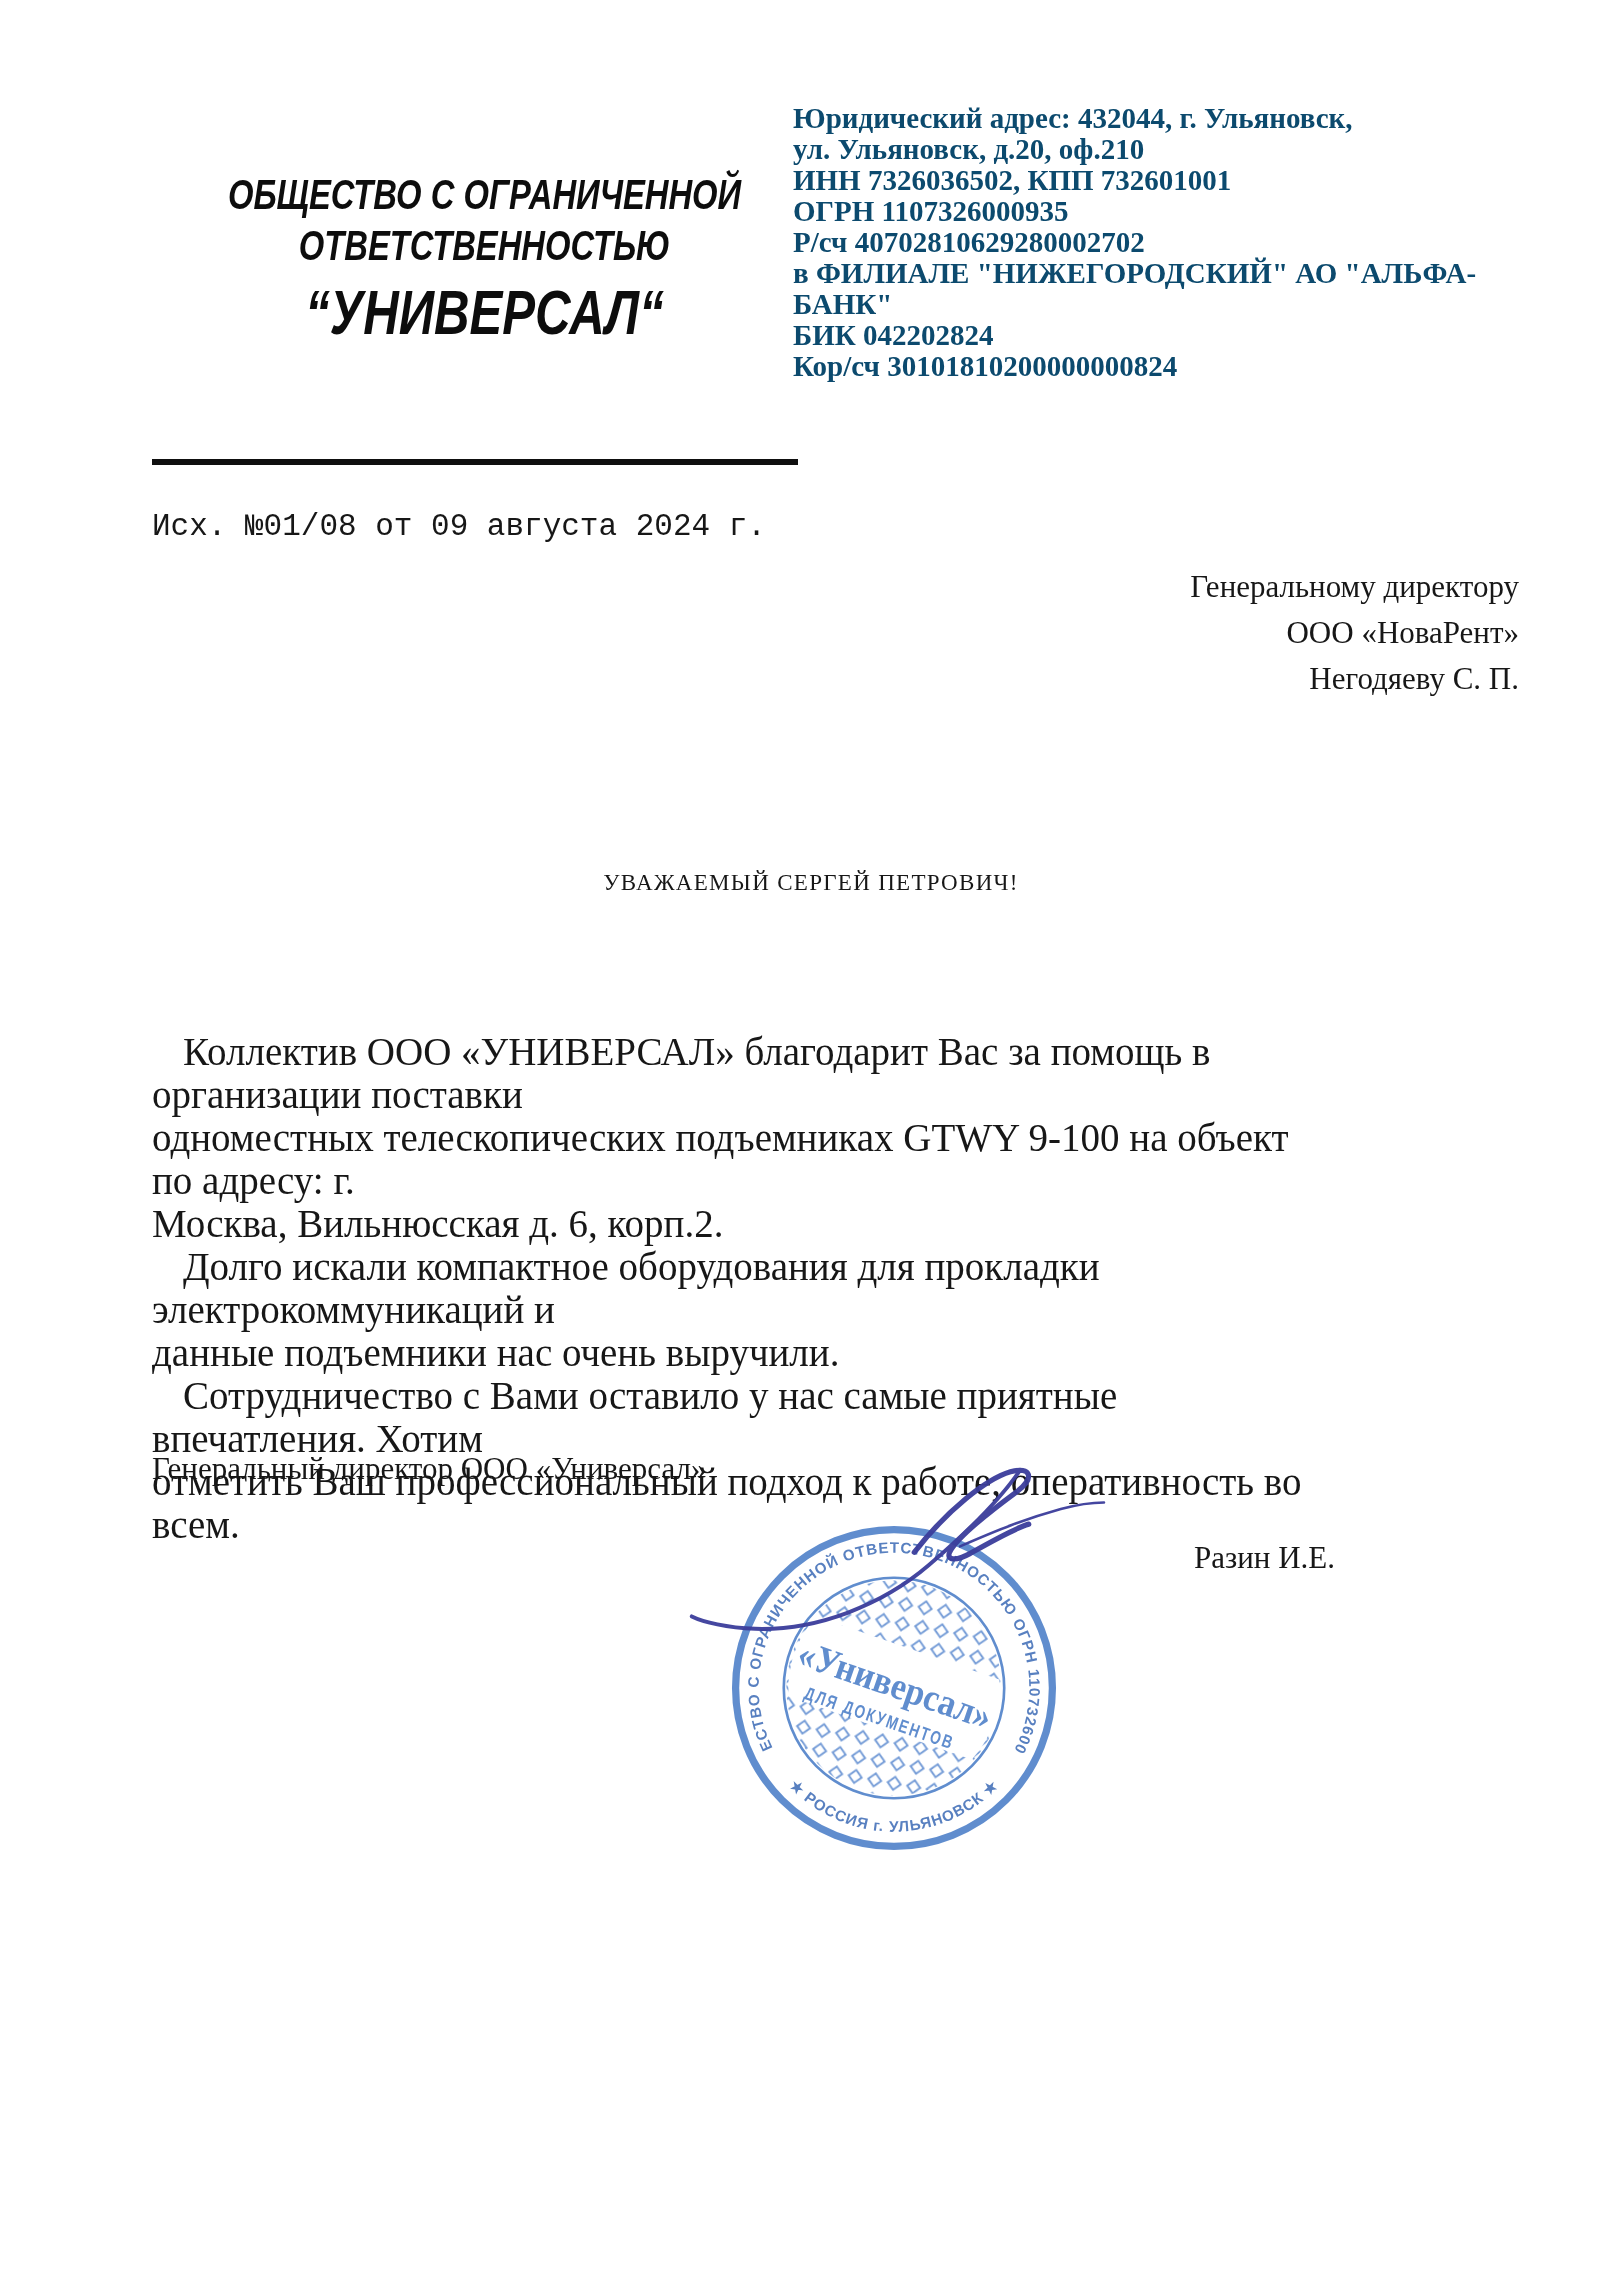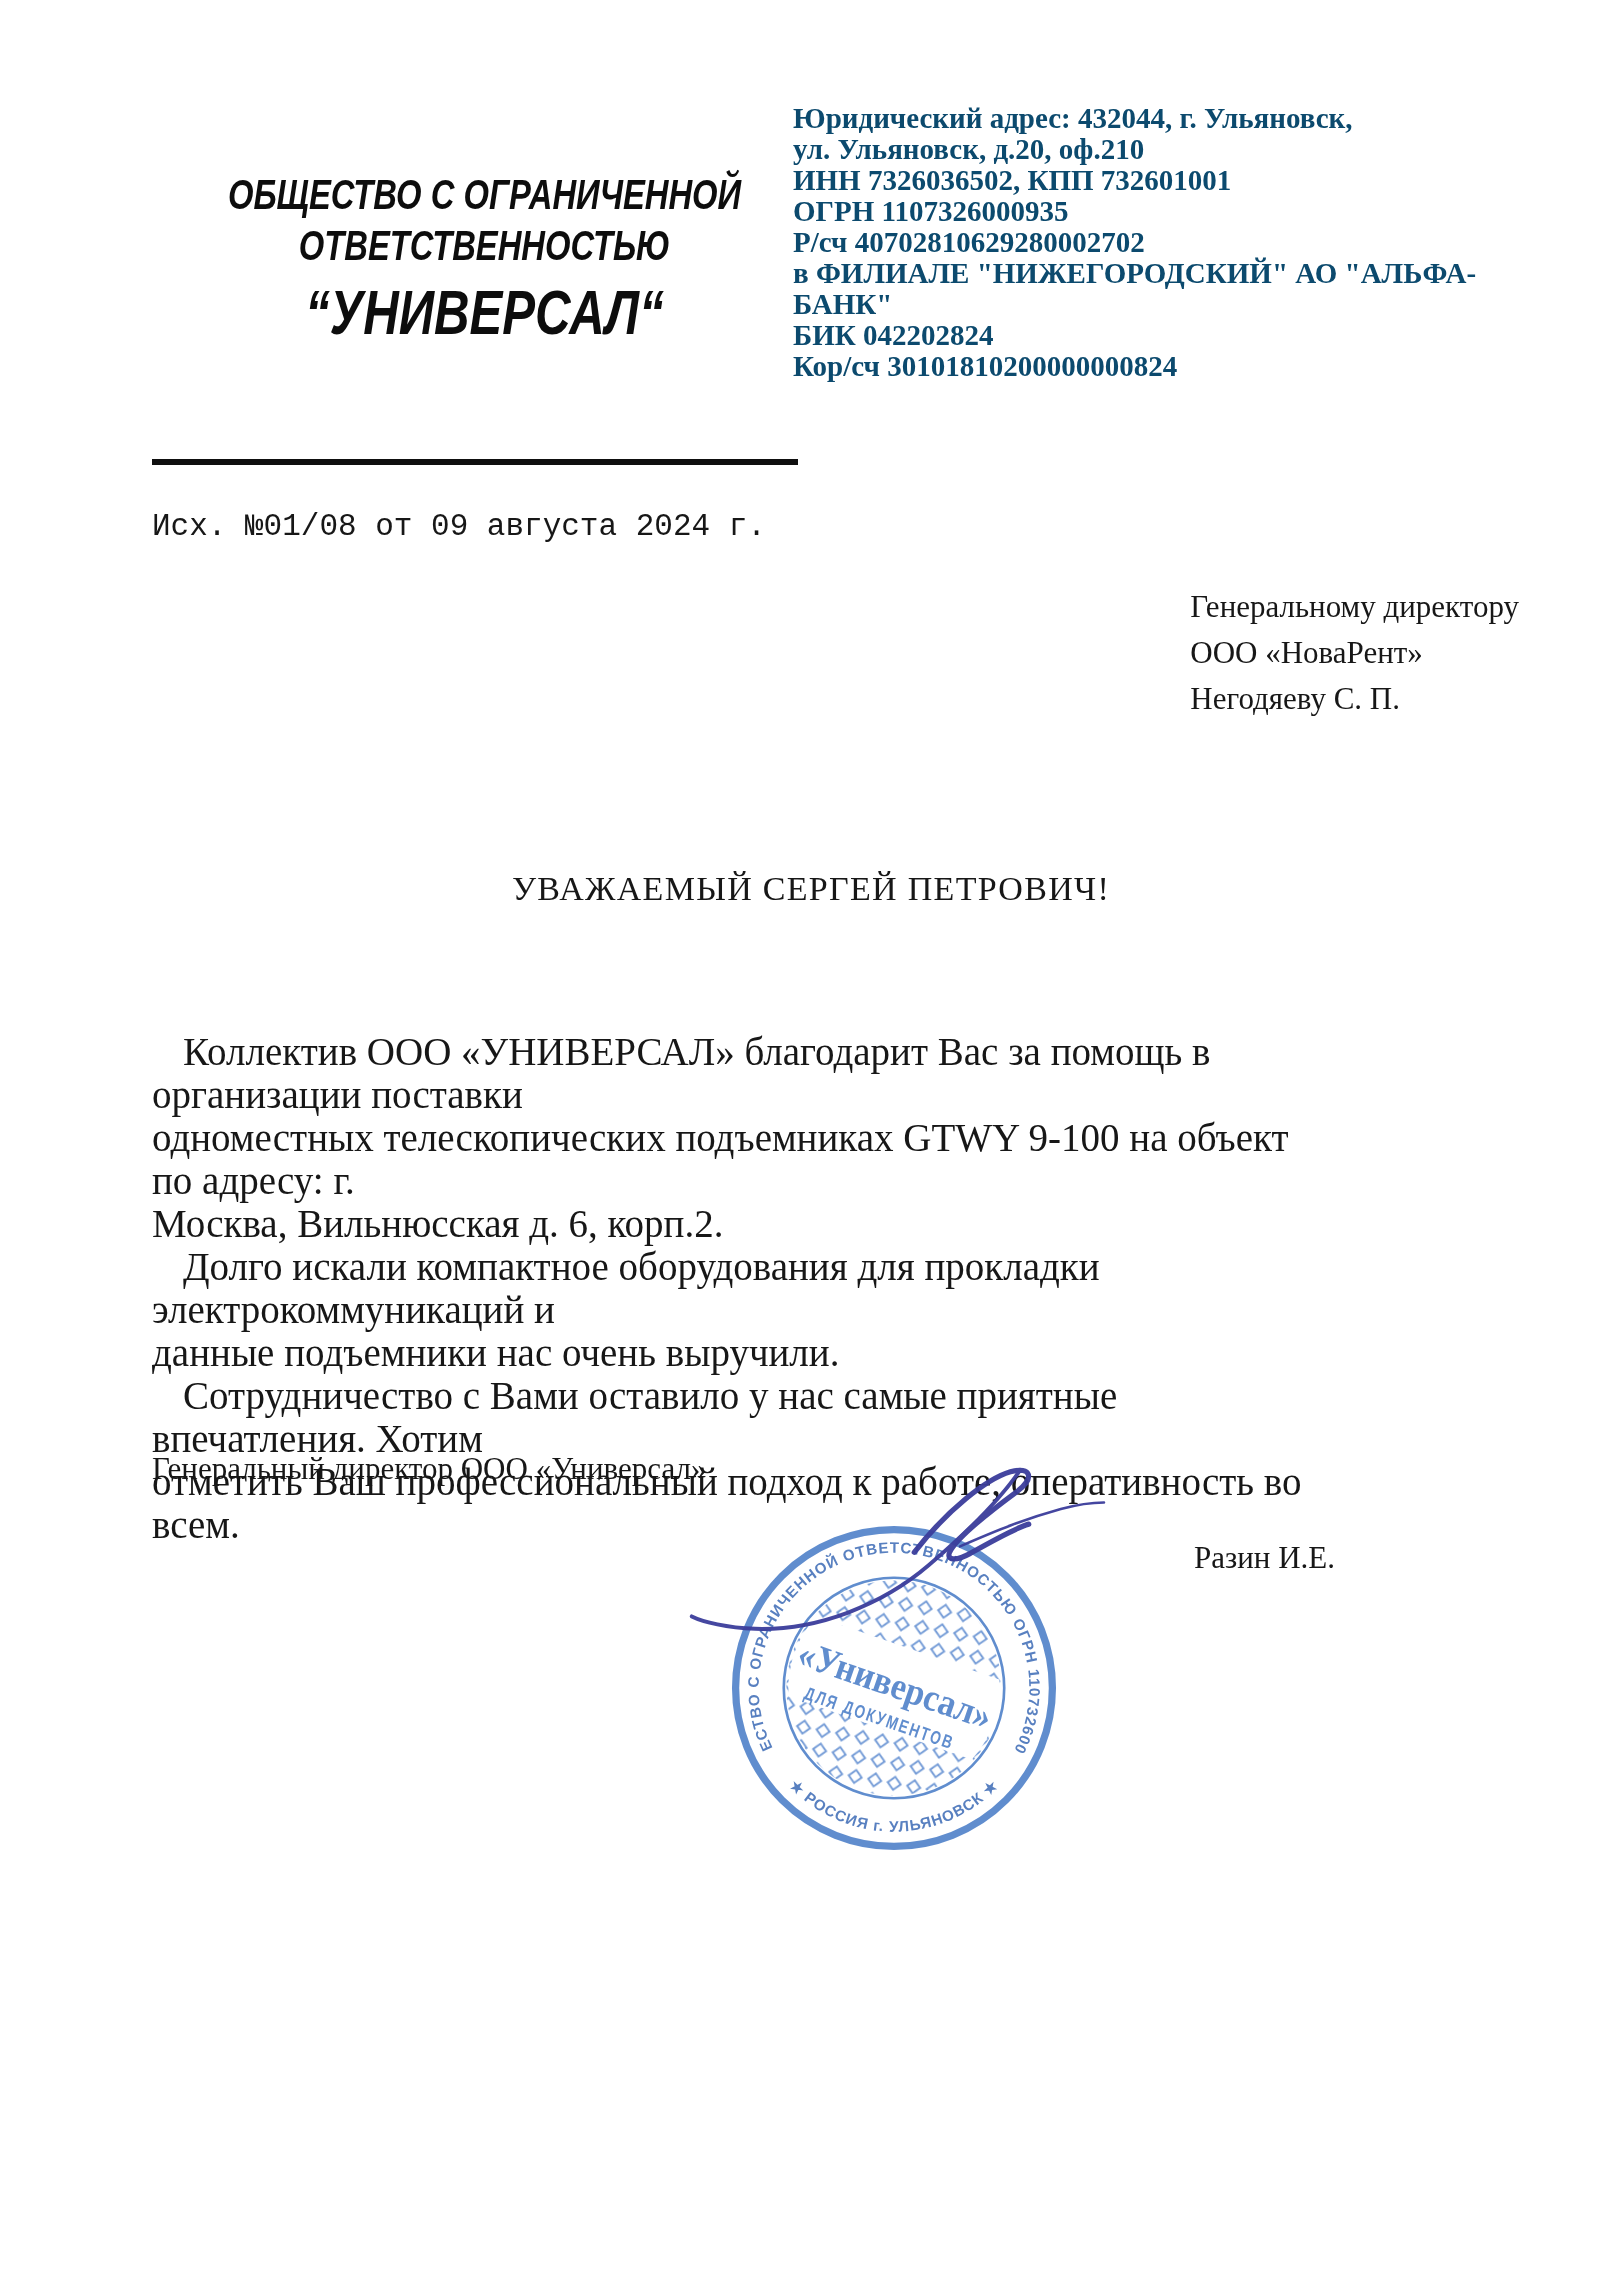--- a/index.html
+++ b/index.html
@@ -23,27 +23,27 @@
   
   .details {
     position:absolute; left:793px; top:103px; width:716px;
     font-weight:bold; font-size:29px; line-height:31px; color:#0c4a6e;
   }
   .details div { white-space:nowrap; }
 
   .ref-line { position:absolute; left:152px; top:509px; font-size:31px;font-family:Liberation Mono, monospace; }
 
   .addressee {
-    position:absolute; right:103px; top:584px; text-align:left;
+    position:absolute; right:103px; top:564px; text-align:right;
     font-size:31px; line-height:46px;
   }
 
   .salutation {
     position:absolute; left:0; right:0; top:870px; text-align:center;
-    font-size:34px; letter-spacing:1.3px;
+    font-size:23px; letter-spacing:1.3px;
   }
 
   .body-text { position:absolute; left:152px; top:1030px; width:1178px; font-size:39px; line-height:43px; }
   .para { margin:0; white-space:pre-line; text-indent:31px; }
   .para-closing { margin:0; margin-top:37px; white-space:pre-line; text-indent:0; }
 
   .sign-title { position:absolute; left:152px; top:1451px; font-size:31px; white-space:nowrap; }
   .sign-name  { position:absolute; left:1194px; top:1540px; font-size:31px; white-space:nowrap; }
 
   .stamp-svg { position:absolute; left:729px; top:1523px; width:330px; height:330px; opacity:0.88; }

